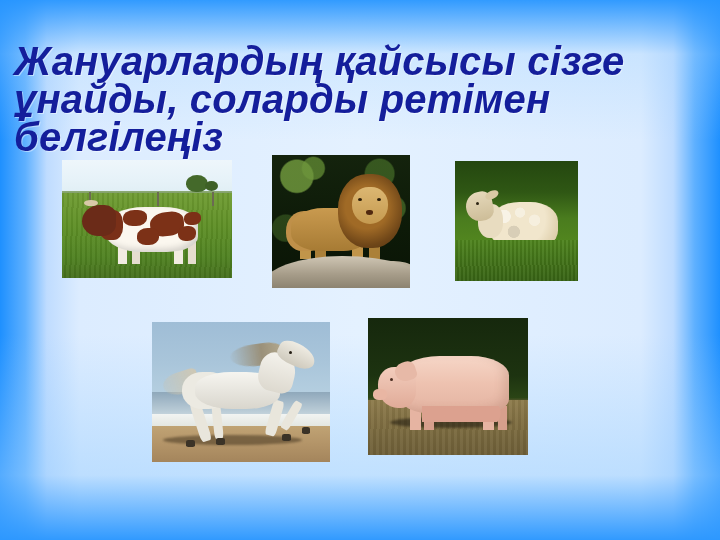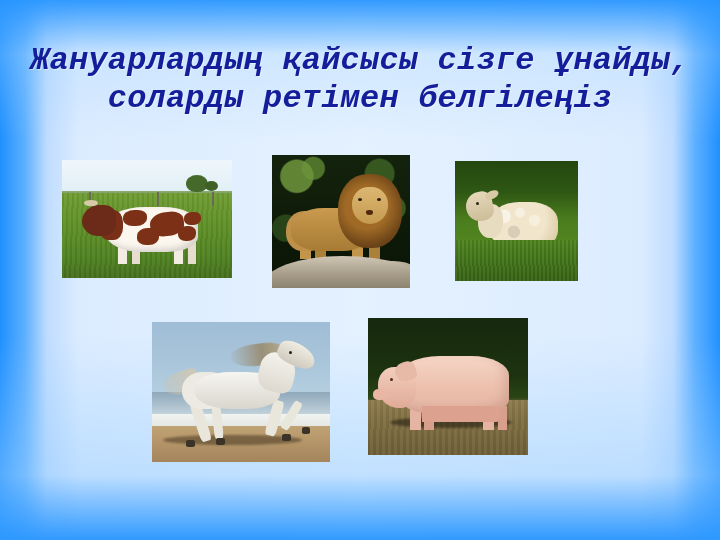--- a/index.html
+++ b/index.html
@@ -31,25 +31,25 @@
         #bfdcff 93.5%,
         #5eb0ff 96.5%,
         #1e90ff 100%);
     overflow:hidden;
   }
 
   
   .title {
     position:absolute;
     top:42px; left:0; right:0;
-    text-align:center;
-    font-family:Liberation Mono, monospace;
+    text-align:left;
+    font-family:Liberation Sans, sans-serif;
     font-weight:bold;
     font-style:italic;
-    font-size:32px;
+    font-size:40px;
     line-height:38px;
     color:#141e9b;
     letter-spacing:0.2px;
     text-shadow:1px 1px 0 rgba(255,255,255,0.45);
     padding:0 14px;
   }
 
   
   .photo {
     position:absolute;

